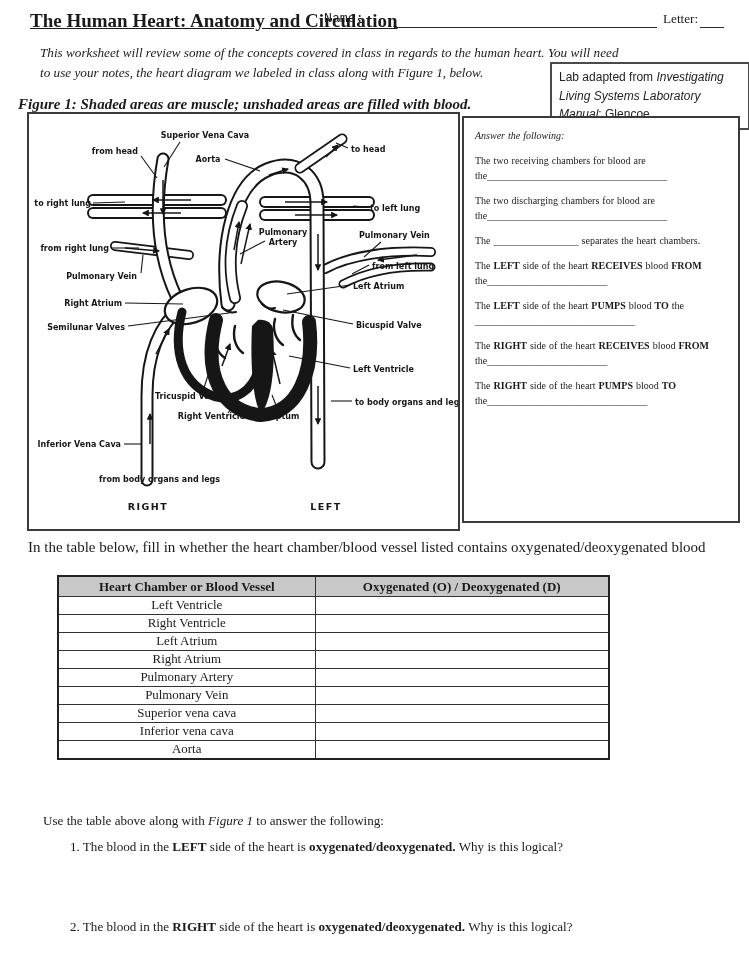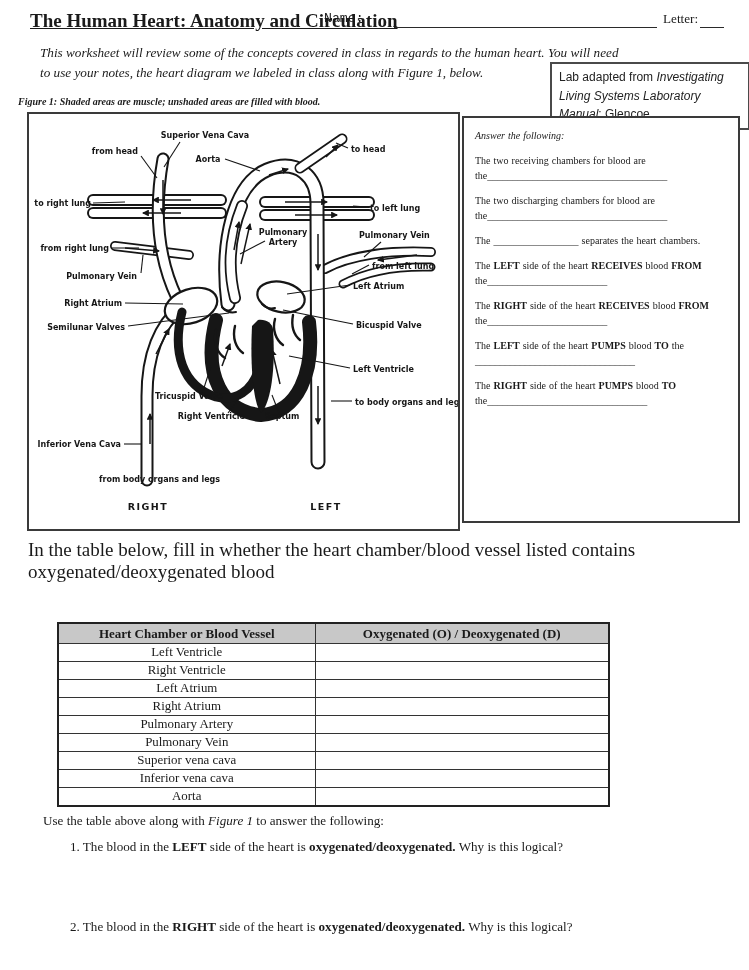--- a/index.html
+++ b/index.html
@@ -12,33 +12,33 @@
   .hdr-label{font-size:13.2px;}
   .blank-line{display:inline-block;border-bottom:1.3px solid #2a2a2a;height:14px;vertical-align:bottom;}
 
   
   .intro{font-style:italic;font-size:13.2px;line-height:1.5;}
 
   
   .labnote{width:182px;border:2px solid #4a4a4a;padding:4px 7px;background:#fff;
            font-family:"Liberation Sans",sans-serif;font-size:12px;line-height:1.55;color:#222;}
 
-  .figcap{font-weight:bold;font-style:italic;font-size:10px;}
+  .figcap{font-weight:bold;font-style:italic;font-size:15px;}
 
   .figbox{left:27px;top:112px;width:429px;height:415px;border:2px solid #3a3a3a;box-sizing:content-box;background:#fff;}
 
   
   .panel{left:462px;top:116px;width:278px;height:407px;border:2px solid #3a3a3a;
          box-sizing:border-box;padding:10px 9px 8px 11px;background:#fff;}
   .pblock{margin:0 0 10px 0;font-size:10px;line-height:1.5;word-spacing:0.5px;}
   .seg-b{font-weight:bold;}
   .seg-i{font-style:italic;}
 
   
-  .tbl-intro{font-size:19px;}
+  .tbl-intro{font-size:15px;}
   table.tbl{border-collapse:collapse;border:2px solid #222;background:#fff;table-layout:fixed;}
   table.tbl th,table.tbl td{border:1px solid #333;padding:0 4px;overflow:hidden;}
   table.tbl th{background:#c8c8c8;font-size:13px;font-weight:bold;height:19px;text-align:center;}
   table.tbl td{height:17px;font-size:12.9px;text-align:center;}
 
   .doc-line{font-size:13.1px;line-height:1.4;margin-top:40px;}
 
   
   .fig-label{font-family:"DejaVu Sans",sans-serif;font-size:8px;font-weight:bold;fill:#161616;}
   .fig-big{font-size:9.5px;letter-spacing:1.5px;}
@@ -200,28 +200,28 @@
         </g>
     </svg>
   </div>
 
   <div class="abs panel" id="answer-panel">
       <div class="pblock seg-i"><span class="">Answer the following:</span></div>
       <div class="pblock"><span class="">The two receiving chambers for blood are </span><span class="">the____________________________________</span></div>
       <div class="pblock"><span class="">The two discharging chambers for blood are </span><span class="">the____________________________________</span></div>
       <div class="pblock"><span class="">The _________________ separates the heart chambers.</span></div>
       <div class="pblock"><span class="">The </span><span class="seg-b ">LEFT</span><span class=""> side of the heart </span><span class="seg-b ">RECEIVES</span><span class=""> blood </span><span class="seg-b ">FROM</span><span class=""> the________________________</span></div>
+      <div class="pblock"><span class="">The </span><span class="seg-b ">LEFT</span><span class=""> side of the heart </span><span class="seg-b ">PUMPS</span><span class=""> blood </span><span class="seg-b ">TO</span><span class=""> the </span><span class="">________________________________</span></div>
       <div class="pblock"><span class="">The </span><span class="seg-b ">RIGHT</span><span class=""> side of the heart </span><span class="seg-b ">RECEIVES</span><span class=""> blood </span><span class="seg-b ">FROM</span><span class=""> the________________________</span></div>
-      <div class="pblock"><span class="">The </span><span class="seg-b ">LEFT</span><span class=""> side of the heart </span><span class="seg-b ">PUMPS</span><span class=""> blood </span><span class="seg-b ">TO</span><span class=""> the </span><span class="">________________________________</span></div>
       <div class="pblock"><span class="">The </span><span class="seg-b ">RIGHT</span><span class=""> side of the heart </span><span class="seg-b ">PUMPS</span><span class=""> blood </span><span class="seg-b ">TO</span><span class=""> the________________________________</span></div>
     </div>
 
   <div class="abs tbl-intro" style="left:28px;top:539px;width:710px;">In the table below, fill in whether the heart chamber/blood vessel listed contains oxygenated/deoxygenated blood</div>
 
-  <table class="abs tbl" style="left:57px;top:575px;width:551px;margin-top:47px;">
+  <table class="abs tbl" style="left:57px;top:575px;width:551px;">
     <colgroup>
         <col style="width:257px">
         <col style="width:294px">
       </colgroup>
     <thead>
       <tr>
         <th>Heart Chamber or Blood Vessel</th>
         <th>Oxygenated (O) / Deoxygenated (D)</th>
       </tr>
     </thead>

